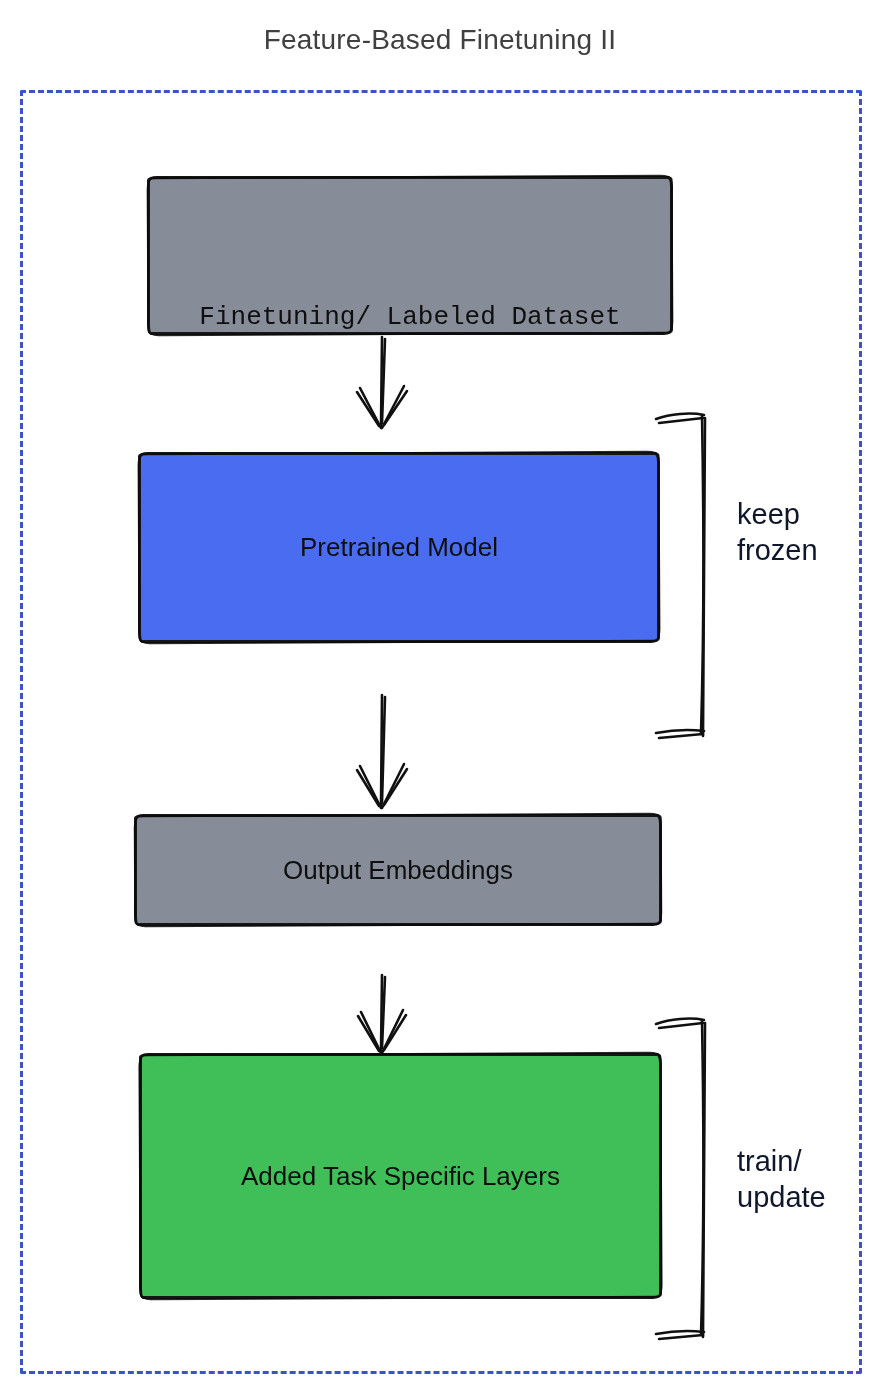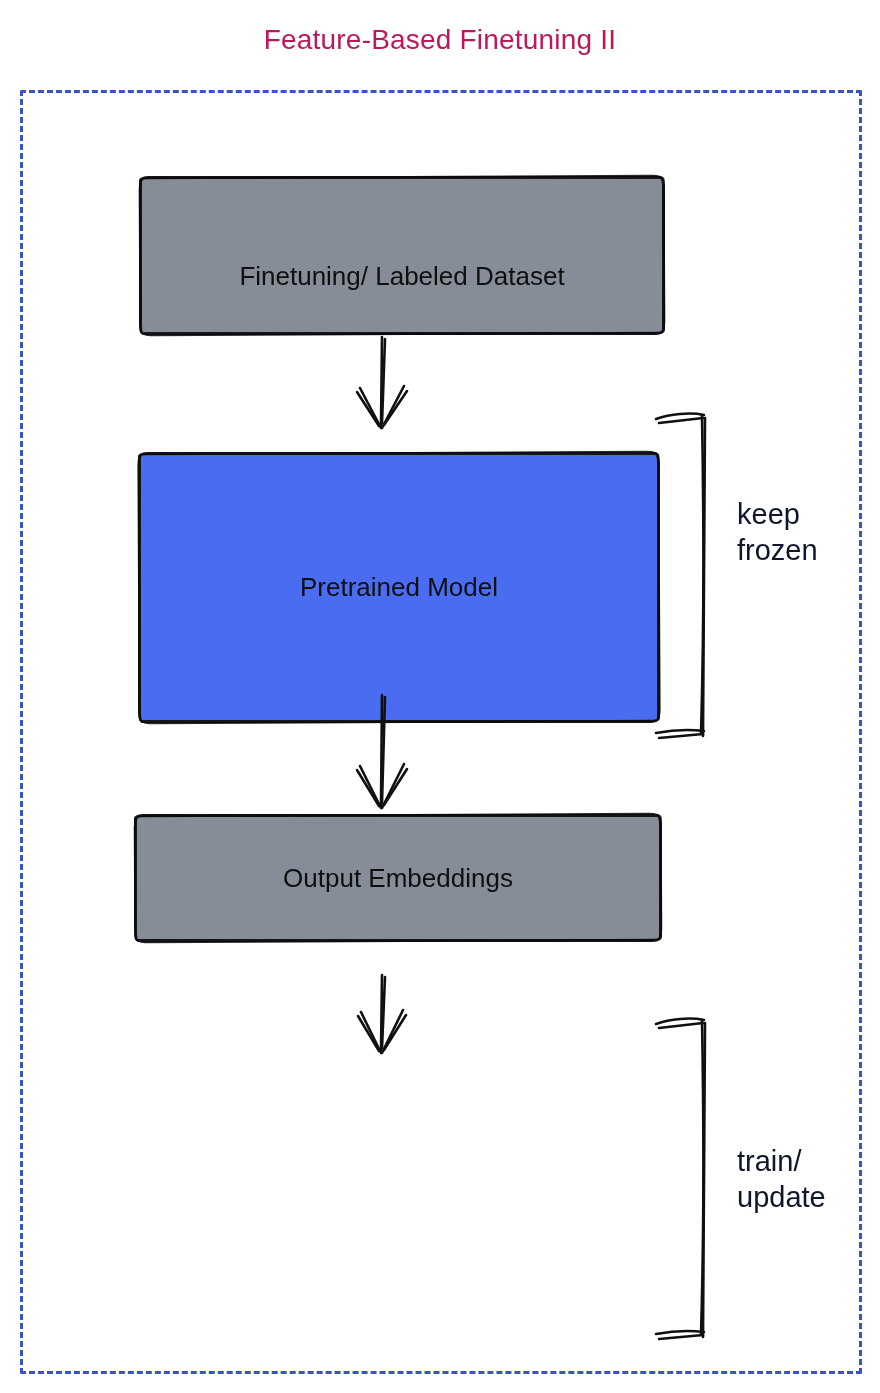--- a/index.html
+++ b/index.html
@@ -16,21 +16,21 @@
     overflow: hidden;
   }
   .title {
     position: absolute;
     left: 0;
     top: 24px;
     width: 880px;
     text-align: center;
     font-size: 28px;
     font-weight: 400;
-    color: #be185d;
+    color: #404040;
     letter-spacing: 0.2px;
   }
   .frame {
     position: absolute;
     left: 20px;
     top: 90px;
     width: 836px;
     height: 1278px;
     border: 3px dashed #3B52C8;
     border-radius: 2px;
@@ -52,24 +52,24 @@
     border-radius: 6px 13px 5px 11px / 12px 5px 12px 6px;
     transform: rotate(-0.3deg);
     pointer-events: none;
   }
   .box .label {
     font-size: 26px;
     color: #0f0f0f;
     text-align: center;
     padding: 0 12px;
   }
-  .box1 { left: 139px; top: 176px; width: 526px; height: 159px; background: #868D98; align-items: center; }
+  .box1 { left: 147px; top: 176px; width: 526px; height: 159px; background: #868D98; align-items: flex-end; font-family: Liberation Mono, monospace; }
   .box1 .label { margin-top: 42px; }
-  .box2 { left: 138px; top: 452px; width: 522px; height: 271px; background: #4A6CF0; }
-  .box3 { left: 134px; top: 814px; width: 528px; height: 128px; background: #868D98; }
+  .box2 { left: 138px; top: 452px; width: 522px; height: 191px; background: #4A6CF0; }
+  .box3 { left: 134px; top: 814px; width: 528px; height: 112px; background: #868D98; }
   .box4 { left: 139px; top: 1053px; width: 523px; height: 246px; background: #40BF59; }
   svg.sketch { position: absolute; overflow: visible; }
   svg.sketch path {
     fill: none;
     stroke: #101010;
     stroke-width: 2.6;
     stroke-linecap: round;
   }
   .annot {
     position: absolute;
@@ -132,20 +132,23 @@
 
   <svg class="sketch" style="left:347px; top:974px;" width="70" height="82" viewBox="0 0 70 82" aria-hidden="true">
     <path d="M35 1 L34 77"></path>
     <path d="M38 3 L35 74"></path>
     <path d="M34 79 L14 38"></path>
     <path d="M32 77 L11 42"></path>
     <path d="M35 79 L56 36"></path>
     <path d="M37 76 L59 41"></path>
   </svg>
 
+  <div class="box box4">
+    <span class="label">Added Task Specific Layers</span>
+  </div>
 
   <svg class="sketch" style="left:652px; top:1008px;" width="58" height="334" viewBox="0 0 58 334" aria-hidden="true">
     <path d="M4 16 C 18 11, 38 9, 52 12"></path>
     <path d="M7 20 L51 15"></path>
     <path d="M50 12 C 52 118, 52 226, 49 327"></path>
     <path d="M53 15 L51 329"></path>
     <path d="M4 326 C 20 323, 36 322, 52 324"></path>
     <path d="M7 331 L51 327"></path>
   </svg>
   <div class="annot annot-train-update">train/ update</div>

